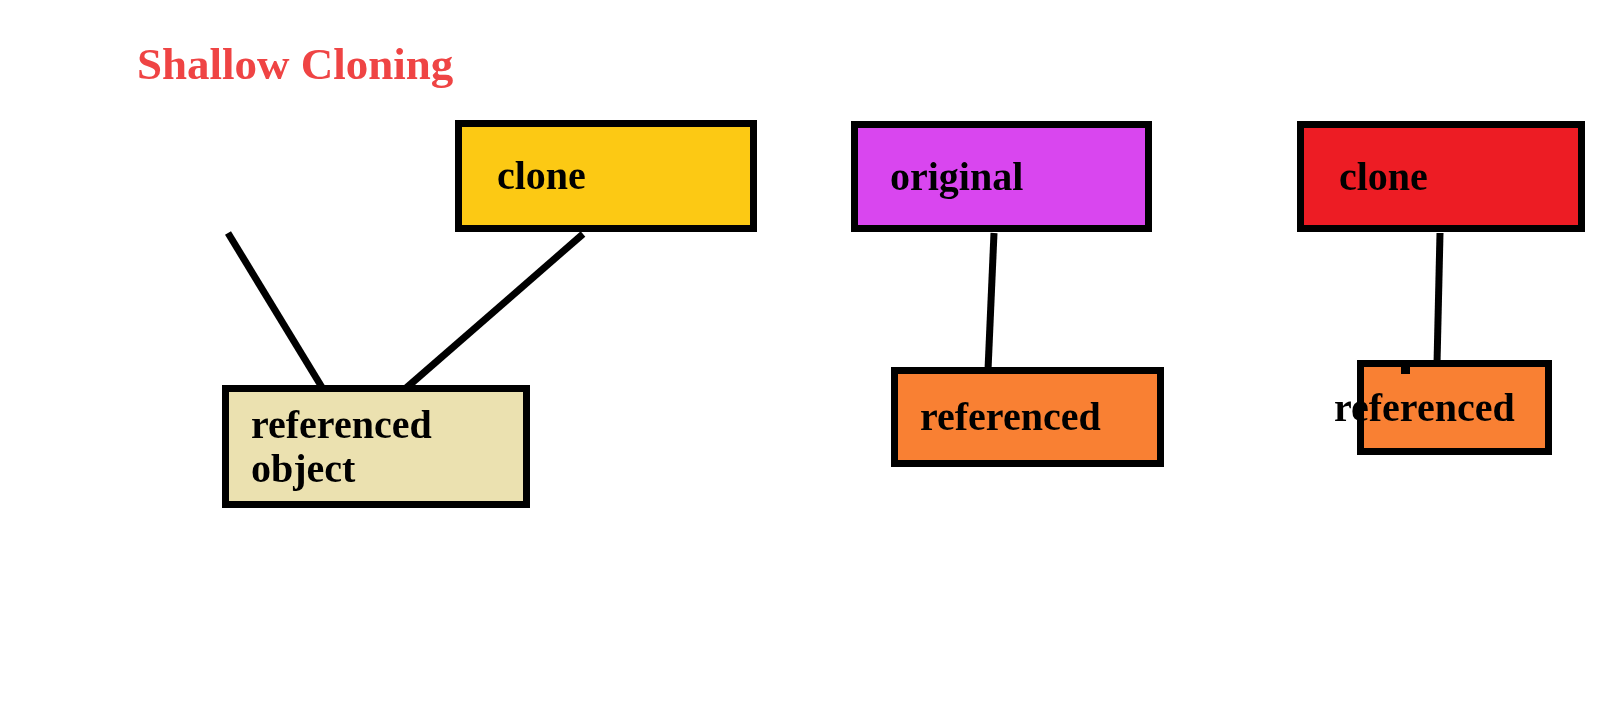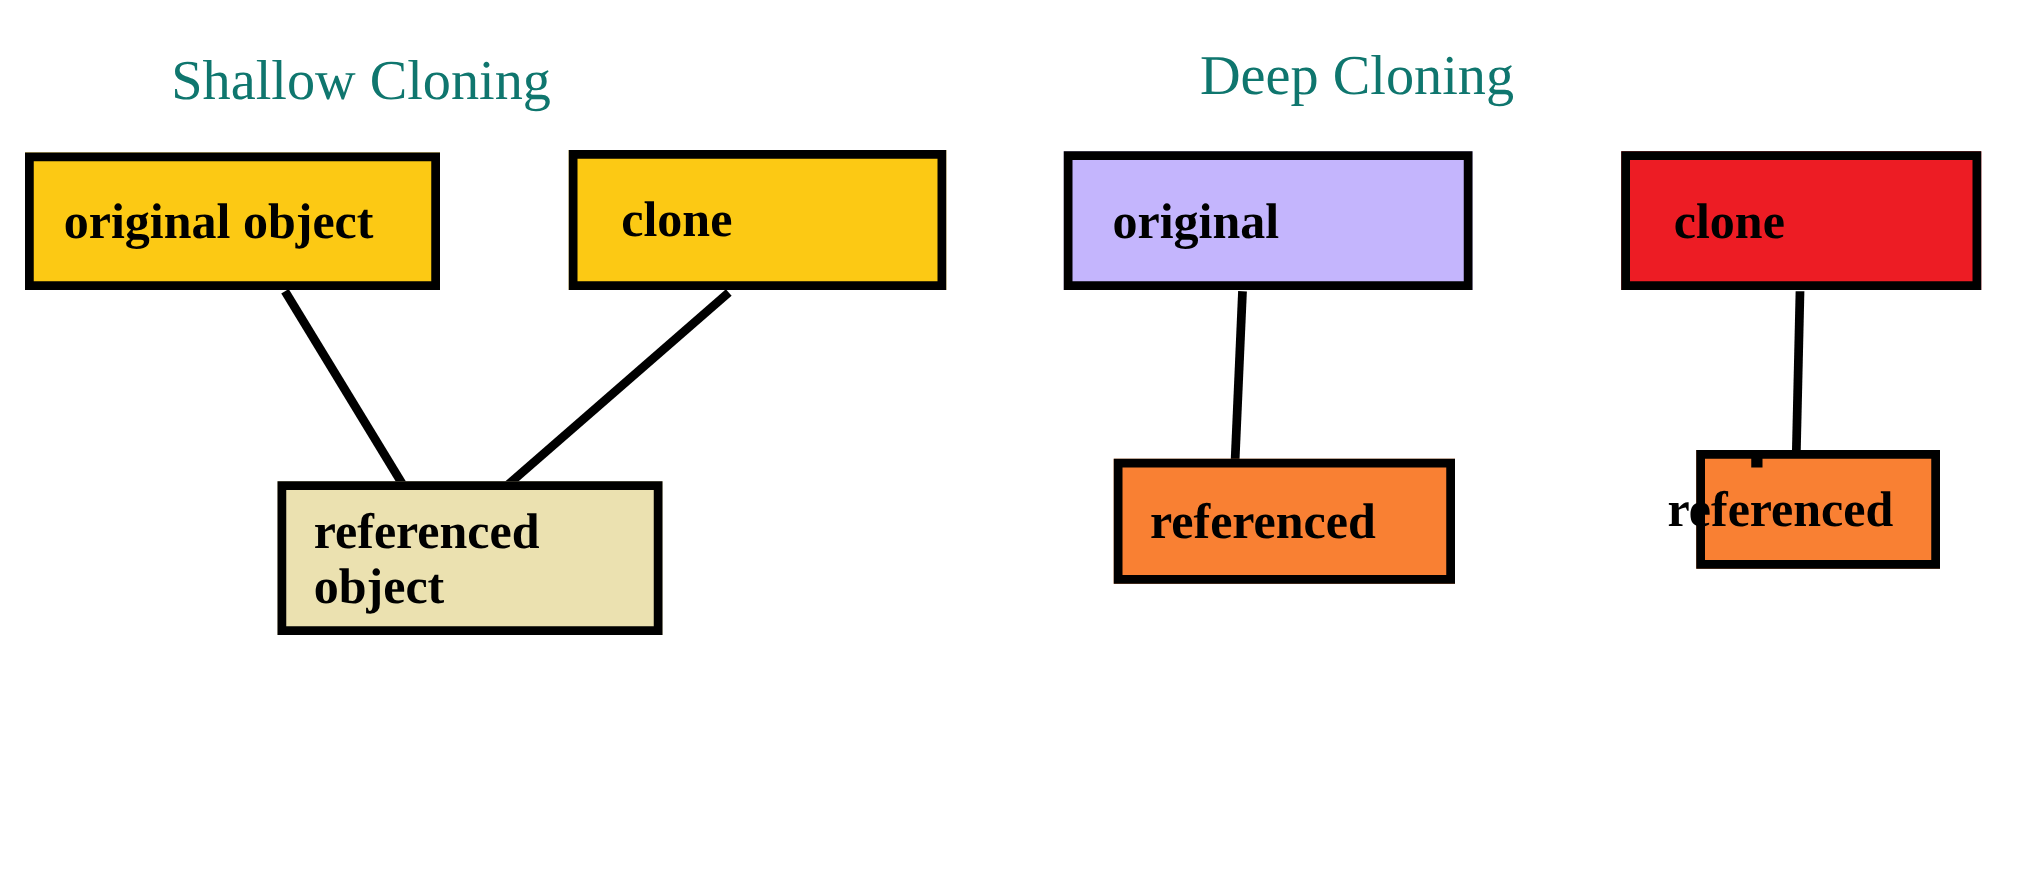--- a/index.html
+++ b/index.html
@@ -12,22 +12,22 @@
   }
   #canvas {
     position: relative;
     width: 1617px;
     height: 701px;
     background: #ffffff;
     overflow: hidden;
   }
   .section-title {
     position: absolute;
-    font-weight: normal;
-    color: #0f766e;
+    font-weight: bold;
+    color: #ef4444;
     white-space: nowrap;
     line-height: 1;
     letter-spacing: 0px;
   }
   #title-shallow {
     left: 137px;
     top: 42px;
     font-size: 45px;
   }
   #title-deep {
@@ -70,22 +70,22 @@
   #box-clone-shallow .node-label { padding-left: 35px; }
 
   #box-referenced-object {
     left: 222px; top: 385px; width: 308px; height: 123px;
     background: #EBE1B0;
   }
   #box-referenced-object .node-label { }
 
   
   #box-original-deep {
-    left: 851px; top: 121px; width: 327px; height: 111px;
-    background: #c4b5fd;
+    left: 851px; top: 121px; width: 301px; height: 111px;
+    background: #d946ef;
   }
   #box-original-deep .node-label { padding-left: 32px; }
 
   #box-clone-deep {
     left: 1297px; top: 121px; width: 288px; height: 111px;
     background: #ED1C24;
   }
   #box-clone-deep .node-label { padding-left: 35px; }
 
   #box-referenced-deep-1 {
@@ -121,32 +121,28 @@
     pointer-events: none;
   }
 </style>
 </head>
 <body>
 
 <div id="canvas">
 
   <div class="section-title" id="title-shallow">Shallow Cloning</div>
 
-  <div class="section-title" id="title-deep">Deep Cloning</div>
 
   <svg id="connectors" viewBox="0 0 1617 701">
     <line x1="228" y1="233" x2="323" y2="389" stroke="#000000" stroke-width="7" stroke-linecap="butt"></line>
     <line x1="583" y1="234" x2="405" y2="389" stroke="#000000" stroke-width="7" stroke-linecap="butt"></line>
     <line x1="994" y1="233" x2="988" y2="370" stroke="#000000" stroke-width="7" stroke-linecap="butt"></line>
     <line x1="1440" y1="233" x2="1437" y2="364" stroke="#000000" stroke-width="7" stroke-linecap="butt"></line>
   </svg>
 
-  <div class="node-box" id="box-original-object">
-    <span class="node-label">original object</span>
-  </div>
 
   <div class="node-box" id="box-clone-shallow">
     <span class="node-label">clone</span>
   </div>
 
   <div class="node-box" id="box-referenced-object">
     <span class="node-label two-line">referenced object</span>
   </div>
 
   <div class="node-box" id="box-original-deep">

